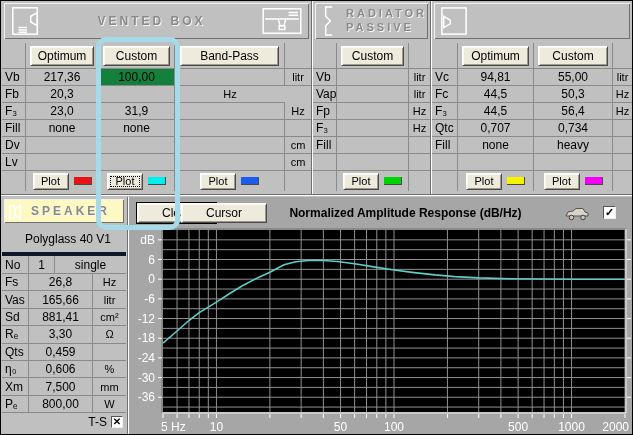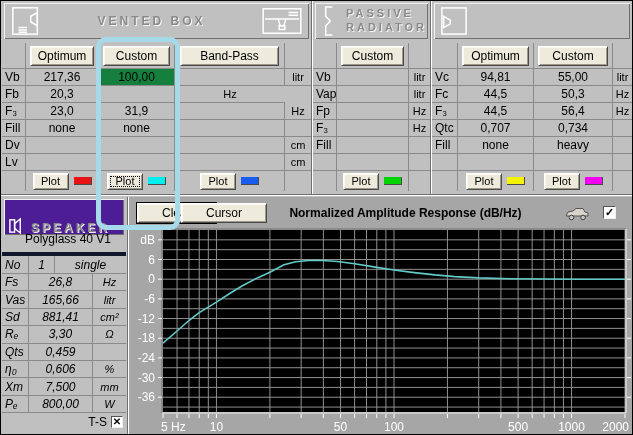--- a/index.html
+++ b/index.html
@@ -42,25 +42,25 @@
   .p-vented .tbody div.trow:first-of-type .cell-custom{background:#15803d;}
 
   .cbtn{background:#eeebdc;border:1px solid;border-color:#ffffff #4a4a4a #4a4a4a #ffffff;
     box-shadow:inset 1px 1px 0 #f9f8f1,inset -1px -1px 0 #9e998a;
     font-family:inherit;font-size:12px;color:#000;height:20px;width:90%;padding:0;cursor:default;}
   .cbtn.small{height:17px;width:36px;font-size:11px;}
   .cbtn.focused{outline:1px dotted #000;outline-offset:-4px;}
   .swatch{width:18px;height:8px;margin-left:5px;border-right:1px solid #4a4a4a;border-bottom:1px solid #4a4a4a;}
 
   
-  .spk-hdr{position:absolute;left:2px;top:2px;right:2px;height:36px;background:#4c1d95;
-    box-shadow:inset 1px 1px 0 #f2f2f2,inset -1px -1px 0 #707070;display:flex;align-items:flex-end;padding:0 4px;gap:6px;}
+  .spk-hdr{position:absolute;left:2px;top:2px;right:2px;height:24px;background:#fef9c3;
+    box-shadow:inset 1px 1px 0 #f2f2f2,inset -1px -1px 0 #707070;display:flex;align-items:center;padding:0 4px;gap:6px;}
   .spk-body{position:absolute;left:0;right:0;top:28px;bottom:0;}
   .spk-name{height:31px;border-bottom:4px solid #0f172a;display:flex;align-items:center;justify-content:center;font-size:12px;padding-left:8px;}
-  .srow{display:grid;grid-template-columns:27px 64px 33px;height:17.4px;font-style:italic;}
+  .srow{display:grid;grid-template-columns:27px 64px 33px;height:17.4px;}
   .norow{grid-template-columns:27px 26px 71px;height:18px;}
   .tsrow{display:flex;align-items:center;justify-content:flex-end;height:17px;gap:4px;padding-right:3px;}
   .cb{width:12px;height:12px;background:#fff;border:1px solid;border-color:#555 #efefef #efefef #555;
     display:flex;align-items:center;justify-content:center;font-size:10px;font-weight:bold;line-height:1;}
 
   
   .chart-svg{position:absolute;left:0;top:0;}
   .chart-btn{position:absolute;top:6px;height:20px;width:auto;padding:0 24px;}
   .btn-clear{left:8px;box-shadow:0 0 0 1px #000,inset 1px 1px 0 #f9f8f1,inset -1px -1px 0 #9e998a;}
   .btn-cursor{left:52px;}
@@ -174,22 +174,22 @@
   </section>
 
   <section class="panel p-passive">
     <div class="hdr">
       <span class="hdr-icon">
         <svg width="15" height="32" viewBox="0 0 16 34" fill="none" stroke="#fff" stroke-width="1.6">
           <polyline points="12,2 5,2 5,12 10,17 5,22 5,32 12,32"></polyline>
         </svg>
       </span>
       <span class="two-line">
+        <span class="emboss" style="font-size:11px;">RADIATOR</span>
         <span class="emboss" style="font-size:11px;">PASSIVE</span>
-        <span class="emboss" style="font-size:11px;">RADIATOR</span>
       </span>
     </div>
     <div class="tbl">
       <div class="trow brow">
         <div class="c lab"></div>
         <div class="c">
             <button class="cbtn">Custom</button>
           </div>
         <div class="c unitc"></div>
       </div>

